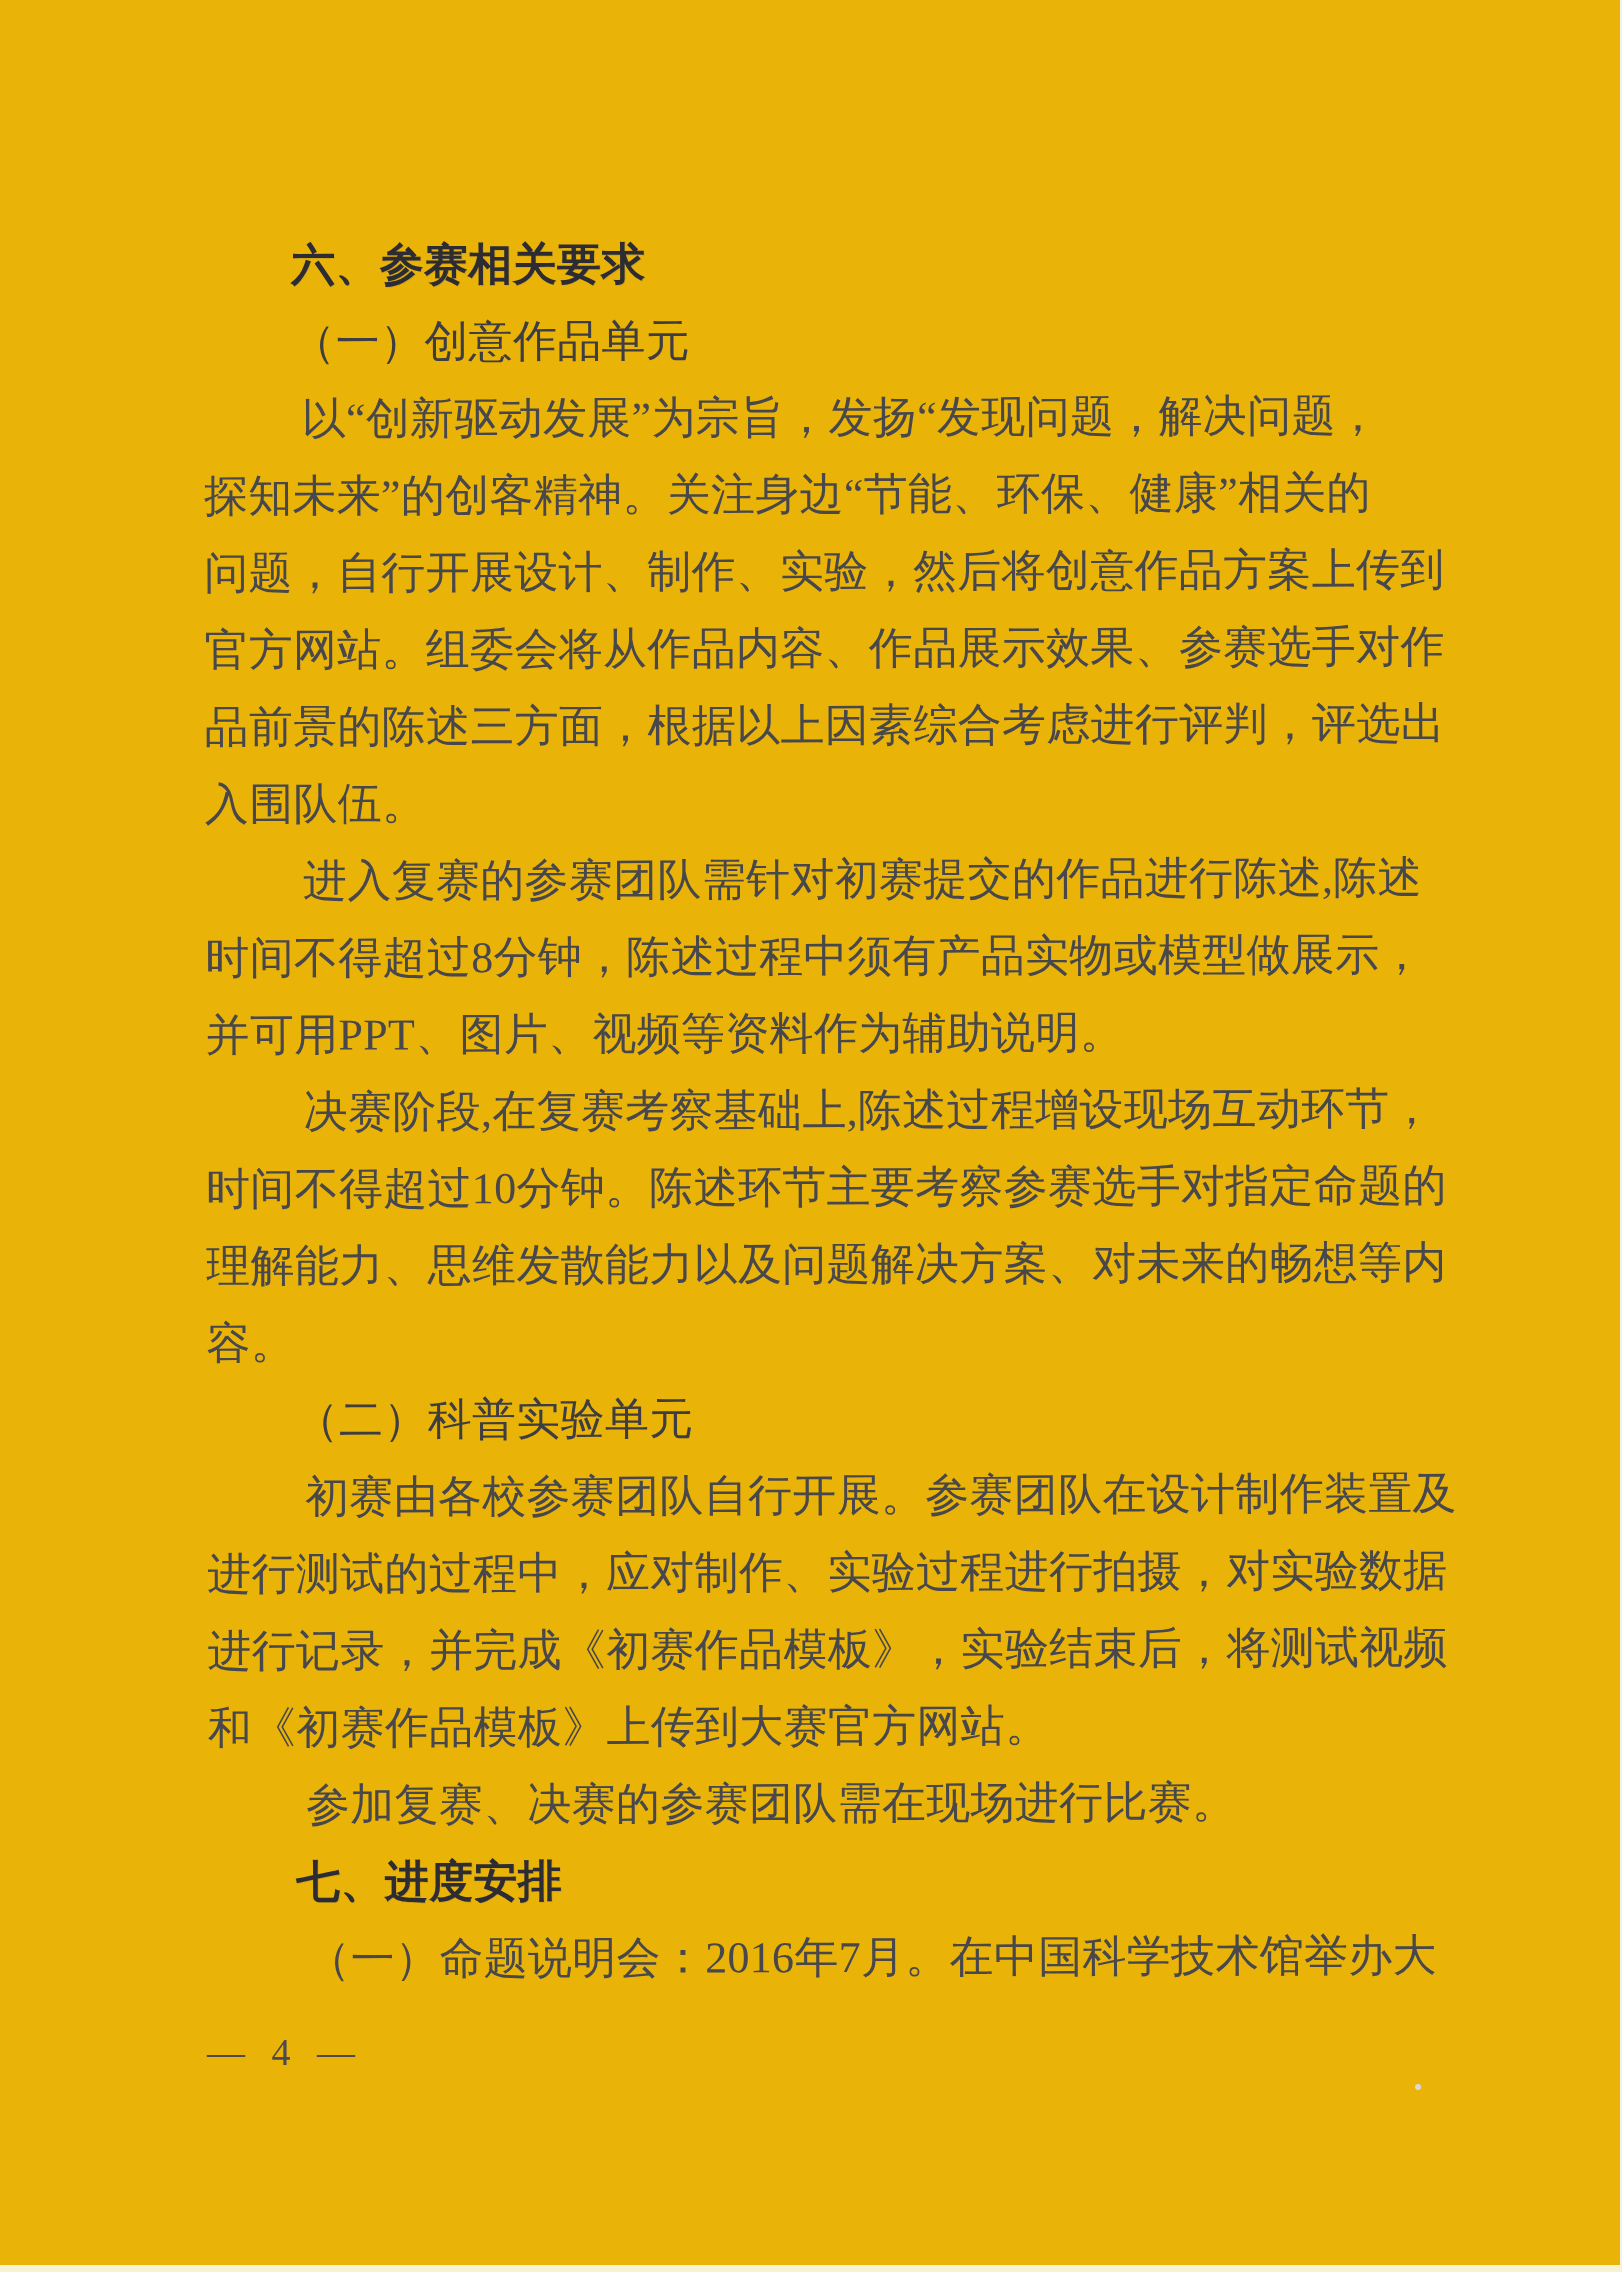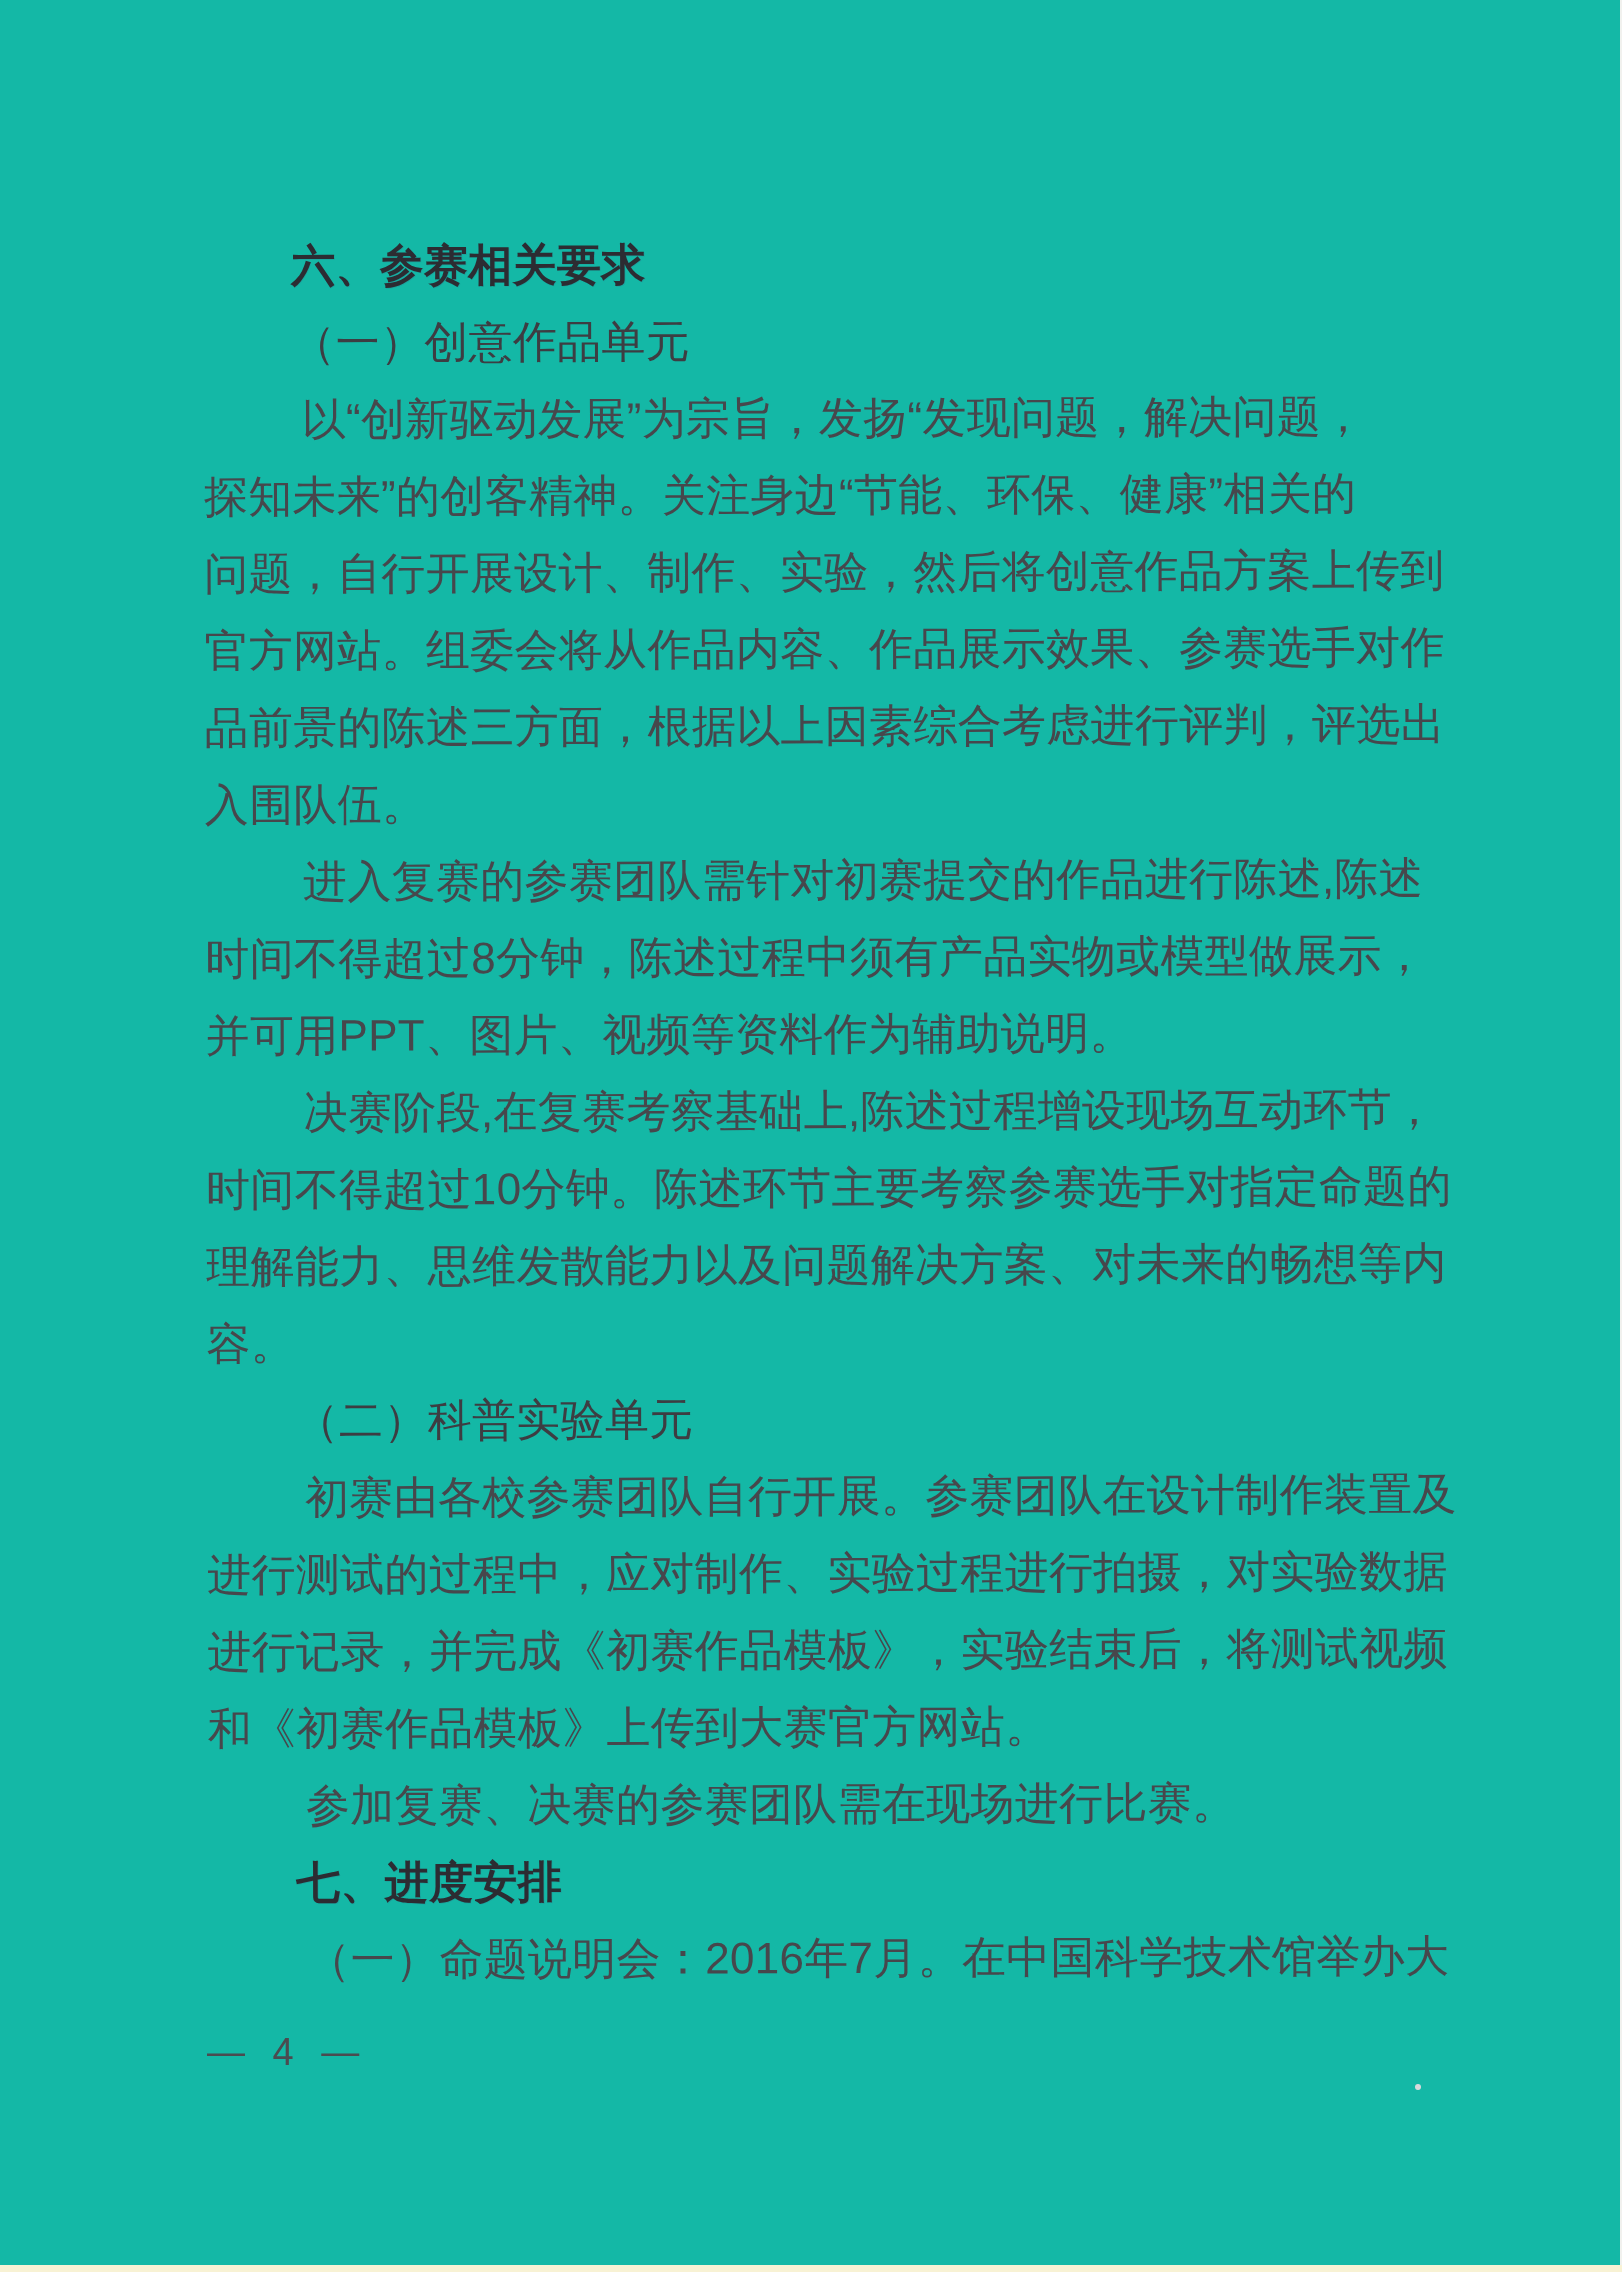--- a/index.html
+++ b/index.html
@@ -1,22 +1,22 @@
 <!DOCTYPE html>
 <html style="font-size:10.5px"><head>
 <meta charset="utf-8">
 <style>
   html, body { margin: 0; padding: 0; background: #e9e9e9; }
   .page {
     position: relative;
     width: 1623px;
     height: 2273px;
-    background: #14b8a6;
+    background: #eab308;
     overflow: hidden;
-    font-family: Liberation Sans, sans-serif;
+    font-family: Liberation Serif, serif;
   }
   .textblock {
     position: absolute;
     left: 203px;
     top: 227px;
     width: 1230px;
     font-size: 44px;
     color: #47474c;
     transform: rotate(-0.18deg);
     transform-origin: left top;

